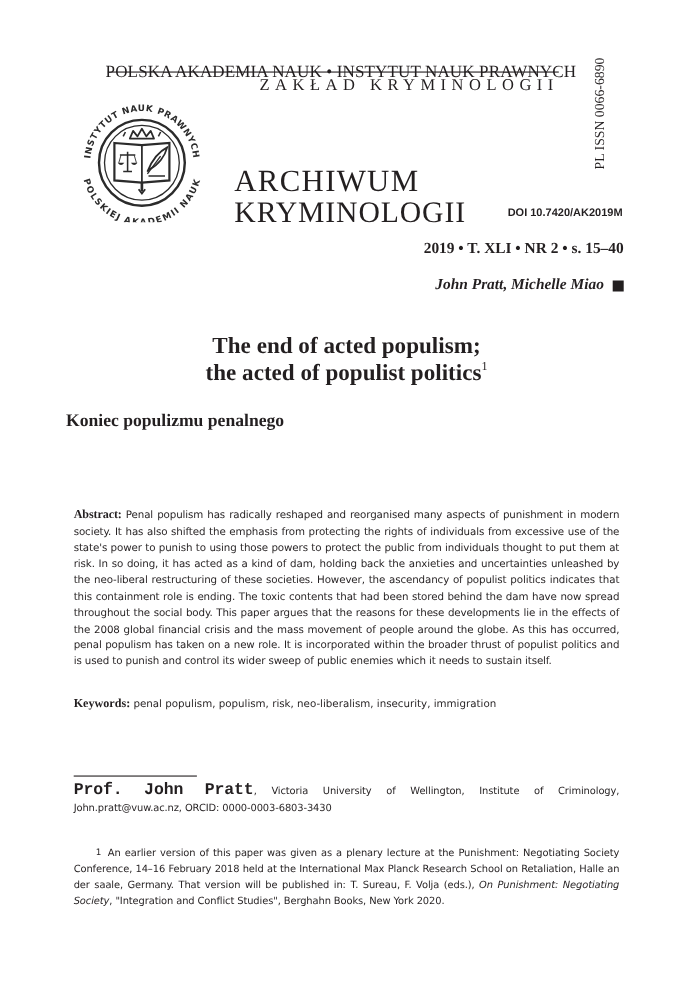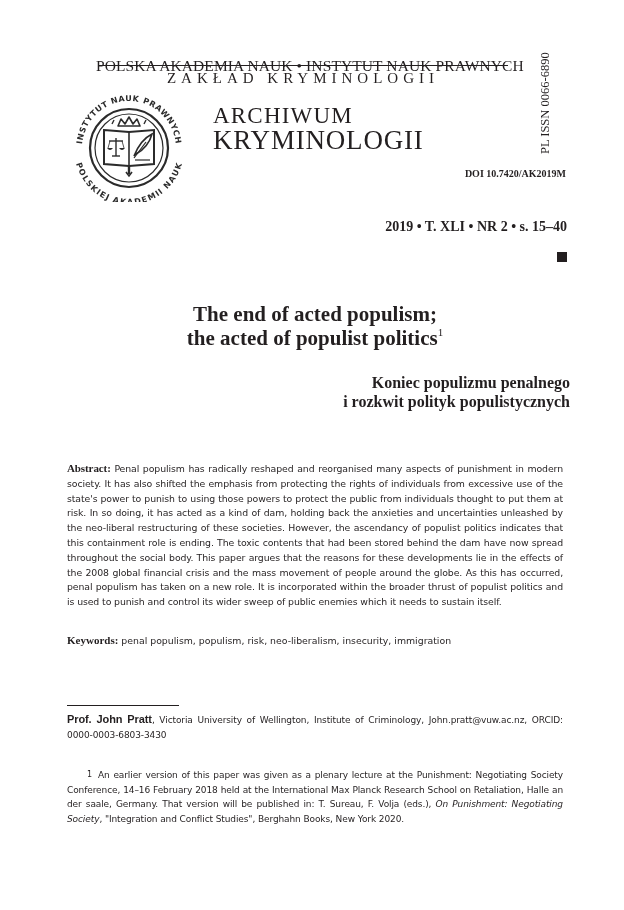--- a/index.html
+++ b/index.html
@@ -10,77 +10,77 @@
       font-family: "Liberation Serif", serif; font-size: 15.5px; letter-spacing: 0.1px;
       text-align: center; white-space: nowrap; margin-top: 16px;
     }
     #header-rule {
       position: absolute; left: 98px; top: 65px; width: 410px; height: 0;
       border-top: 1.4px solid #231f20;
     }
     #dept-line {
       position: absolute; left: 98px; top: 70px; width: 410px;
       font-family: "Liberation Serif", serif; font-size: 15px; letter-spacing: 5px;
-      text-align: center; white-space: nowrap;
+      text-align: right; white-space: nowrap;
     }
     #logo { position: absolute; left: 60px; top: 90px; width: 138px; height: 112px; }
     #journal-title {
       position: absolute; left: 213px; top: 104px;
       font-family: "Liberation Serif", serif; line-height: 1;
     }
-    #journal-title .t1 { font-size: 23px; letter-spacing: 1.2px; display:block; }
+    #journal-title .t1 { font-size: 28px; letter-spacing: 1.2px; display:block;margin-top:48px; }
     #journal-title .t2 { font-size: 27px; letter-spacing: 0.8px; display:block; margin-top: 0px; }
     #issn {
       position: absolute; left: 538px; top: 40px; width: 110px; height: 20px;
       transform-origin: 0 0; transform: rotate(-90deg) translate(-114px, 0px);
       font-family: "Liberation Serif", serif; font-size: 12.5px; white-space: nowrap;
     }
     #doi {
-      position: absolute; right: 58px; top: 168px;
-      font-family: Liberation Serif, serif; font-size: 10px; font-weight: bold;
+      position: absolute; right: 58px; top: 188px;
+      font-family: Liberation Sans, sans-serif; font-size: 10px; font-weight: bold;
       white-space: nowrap;
     }
     #issue {
       position: absolute; right: 57px; top: 194px;
       font-family: "Liberation Serif", serif; font-size: 14px; font-weight: bold;
       white-space: nowrap;
       margin-top: 25px;
     }
     #authors {
       position: absolute; right: 57px; top: 252px;
       font-family: "Liberation Serif", serif; font-size: 14px; font-weight: bold; font-style: italic;
       white-space: nowrap; display: flex; align-items: center;
     }
     #authors .square { display: inline-block; width: 10px; height: 10px; background: #231f20; margin-left: 8px; }
     #title-block {
       position: absolute; left: 60px; top: 302px; width: 510px; text-align: center;
       font-family: "Liberation Serif", serif; font-weight: bold; font-size: 21px; line-height: 24px;
     }
     #title-block sup { font-size: 11px; font-weight: normal; vertical-align: 9px; line-height: 0; }
     #subtitle-block {
-      position: absolute; left: 60px; top: 373px; width: 510px; text-align: right;
+      position: absolute; left: 60px; top: 373px; width: 510px; text-align: left;
       font-family: "Liberation Serif", serif; font-weight: bold; font-size: 16px; line-height: 19px;
     }
     #abstract {
       position: absolute; left: 67px; top: 461px; width: 496px;
       font-family: "DejaVu Sans", sans-serif; font-size: 9.35px; line-height: 14.8px;
       text-align: justify; letter-spacing: -0.1px;
     }
     #abstract b, #keywords b { font-family: "Liberation Serif", serif; font-size: 11px; }
     #keywords {
       position: absolute; left: 67px; top: 633px; width: 496px;
       font-family: "DejaVu Sans", sans-serif; font-size: 9.35px; line-height: 14px;
     }
     #fn-rule { position: absolute; left: 67px; top: 705px; width: 112px; border-top: 1.2px solid #231f20; }
     #affil {
       position: absolute; left: 67px; top: 712px; width: 496px;
       font-family: "DejaVu Sans", sans-serif; font-size: 9px; line-height: 14.6px; text-align: justify;
       letter-spacing: -0.1px;
     }
-    #affil b { font-family: Liberation Sans, sans-serif; font-size: 11px; }
+    #affil b { font-family: Liberation Mono, monospace; font-size: 15px; }
     #footnote {
       position: absolute; left: 67px; top: 768px; width: 496px;
       font-family: "DejaVu Sans", sans-serif; font-size: 9px; line-height: 14.6px; text-align: justify;
       letter-spacing: -0.1px;
     }
     #footnote .fnnum { display: inline-block; margin-left: 20px; margin-right: 6px; font-size: 8px; vertical-align: 1px; }
     #footnote i { font-family: "DejaVu Sans", sans-serif; font-style: italic; }
   </style>
 </head>
 <body>
@@ -130,31 +130,31 @@
 <div id="journal-title">
   <span class="t1">ARCHIWUM</span>
   <span class="t2">KRYMINOLOGII</span>
 </div>
 
 <div id="issn">PL ISSN 0066-6890</div>
 <div id="doi">DOI 10.7420/AK2019M</div>
 <div id="issue">2019 • T. XLI • NR 2 • s. 15–40</div>
 
 <div id="authors">
+  <span>John Pratt, Michelle Miao</span>
   <span class="square"></span>
 </div>
 
 <div id="title-block">
   <div>The end of acted populism;</div>
   <div><span>the acted of populist politics</span><sup>1</sup></div>
 </div>
 
 <div id="subtitle-block">
   <div>Koniec populizmu penalnego</div>
-  <div>i rozkwit polityk populistycznych</div>
 </div>
 
 <div id="abstract">
   <b>Abstract:</b>
   <span>Penal populism has radically reshaped and reorganised many aspects of punishment in modern society. It has also shifted the emphasis from protecting the rights of individuals from excessive use of the state's power to punish to using those powers to protect the public from individuals thought to put them at risk. In so doing, it has acted as a kind of dam, holding back the anxieties and uncertainties unleashed by the neo-liberal restructuring of these societies. However, the ascendancy of populist politics indicates that this containment role is ending. The toxic contents that had been stored behind the dam have now spread throughout the social body. This paper argues that the reasons for these developments lie in the effects of the 2008 global financial crisis and the mass movement of people around the globe. As this has occurred, penal populism has taken on a new role. It is incorporated within the broader thrust of populist politics and is used to punish and control its wider sweep of public enemies which it needs to sustain itself.</span>
 </div>
 
 <div id="keywords">
   <b>Keywords:</b>
   <span>penal populism, populism, risk, neo-liberalism, insecurity, immigration</span>

